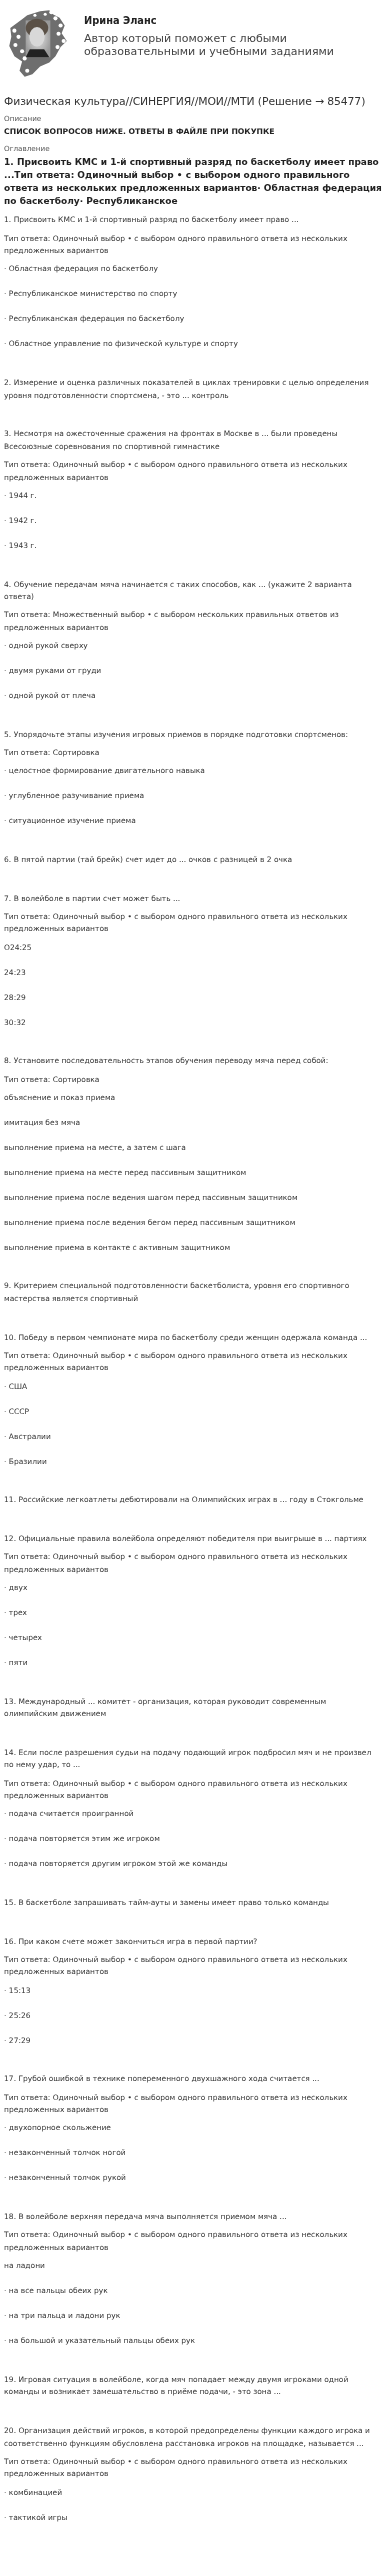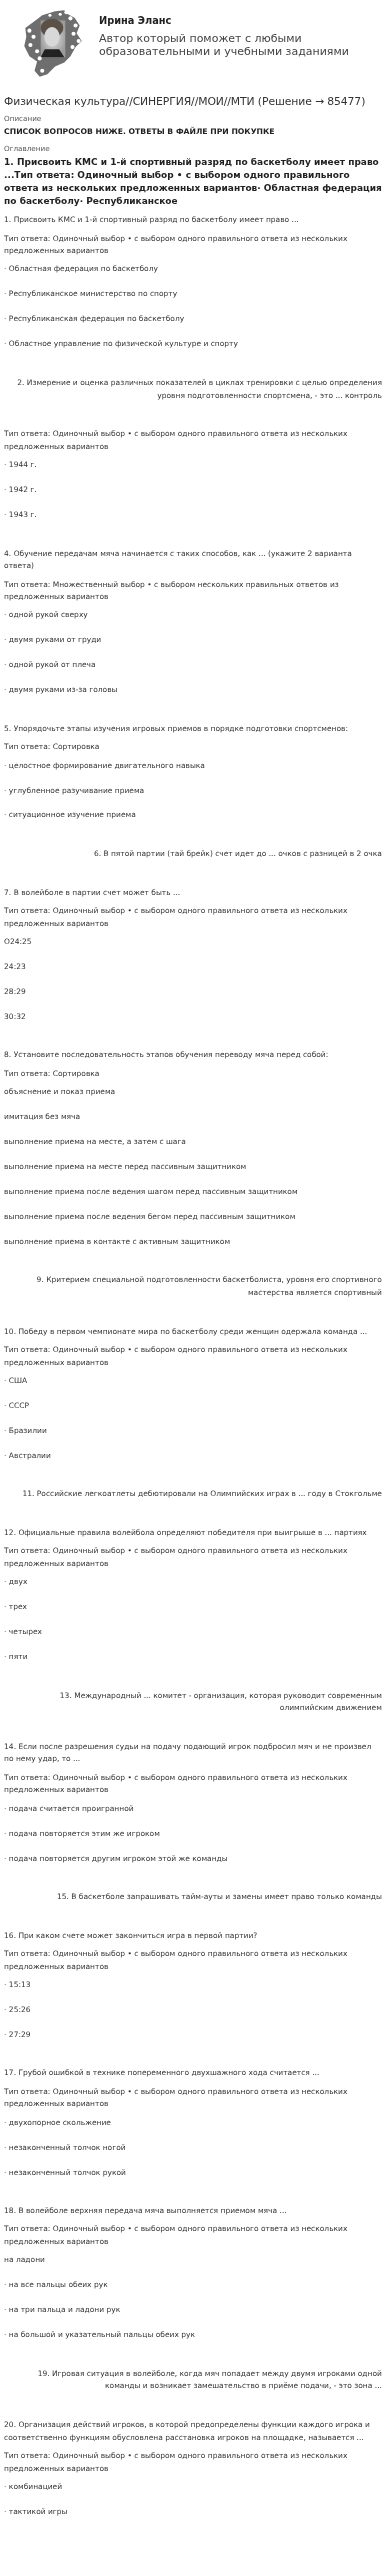--- a/index.html
+++ b/index.html
@@ -5,39 +5,39 @@
   html, body { margin: 0; padding: 0; background: #ffffff; }
   body {
     width: 386px;
     font-family: "DejaVu Sans", "Liberation Sans", sans-serif;
     color: #333333;
     -webkit-font-smoothing: antialiased;
   }
   .page { padding: 4.1px 4.1px 20.6px 4.1px; box-sizing: border-box; width: 386px; }
 
   
-  .author { display: flex; align-items: flex-start; height: 85px; justify-content: center; }
+  .author { display: flex; align-items: flex-start; height: 85px; }
   .avatar {
     width: 67px; height: 77px; flex: 0 0 67px; position: relative; margin-top: 1px;
   }
   .author-info { margin-left: 13px; padding-top: 7.2px; }
   .author-name { font-size: 9.8px; font-weight: bold; color: #222; margin: 4.1px 0 5.2px 0; }
   .author-desc { font-size: 11px; line-height: 13.4px; color: #444; width: 268px; }
 
   .title { font-size: 10.8px; color: #333; margin: 5.2px 0 4.1px 0; line-height: 15.5px; letter-spacing: -0.1px; }
   .label { font-size: 7.2px; color: #555; margin: 2.1px 0 2.1px 0; line-height: 10.3px; }
   .caps { font-size: 7.7px; font-weight: bold; color: #222; margin: 1px 0 6.2px 0; line-height: 11.3px; }
   .toc-heading { font-size: 9px; font-weight: bold; color: #222; line-height: 13px; margin: 1px 0 6.2px 0; }
 
   .q { margin-bottom: 26px; }
   .q-text { font-size: 7.5px; line-height: 12.6px; color: #333; margin: 0 0 5.7px 0; }
   .q-type { font-size: 7.5px; line-height: 12.6px; color: #333; margin: 0 0 5.7px 0; }
   .opt { font-size: 7.5px; line-height: 12.6px; color: #333; margin: 0 0 12.4px 0; }
   .opt:last-child { margin-bottom: 0; }
-  .q.no-opts .q-text { margin-bottom: 0; text-align: right; }
+  .q.no-opts .q-text { margin-bottom: 0; }
 </style>
 </head>
 <body>
 
 <div class="page">
 
   <div class="author">
     <div class="avatar">
       <svg width="67" height="77" viewBox="0 0 130 150">
         <defs>
@@ -87,32 +87,32 @@
         <div class="q-type">Тип ответа: Одиночный выбор • с выбором одного правильного ответа из нескольких предложенных вариантов</div>
         <div class="opt">· Областная федерация по баскетболу</div>
         <div class="opt">· Республиканское министерство по спорту</div>
         <div class="opt">· Республиканская федерация по баскетболу</div>
         <div class="opt">· Областное управление по физической культуре и спорту</div>
       </div>
       <div class="q no-opts">
         <div class="q-text">2. Измерение и оценка различных показателей в циклах тренировки с целью определения уровня подготовленности спортсмена, - это ... контроль</div>
       </div>
       <div class="q">
+        <div class="q-text">3. Несмотря на ожесточенные сражения на фронтах в Москве в ... были проведены Всесоюзные соревнования по спортивной гимнастике</div>
         <div class="q-type">Тип ответа: Одиночный выбор • с выбором одного правильного ответа из нескольких предложенных вариантов</div>
         <div class="opt">· 1944 г.</div>
         <div class="opt">· 1942 г.</div>
         <div class="opt">· 1943 г.</div>
       </div>
       <div class="q">
         <div class="q-text">4. Обучение передачам мяча начинается с таких способов, как ... (укажите 2 варианта ответа)</div>
         <div class="q-type">Тип ответа: Множественный выбор • с выбором нескольких правильных ответов из предложенных вариантов</div>
         <div class="opt">· одной рукой сверху</div>
         <div class="opt">· двумя руками от груди</div>
         <div class="opt">· одной рукой от плеча</div>
-        <div class="opt">· двумя руками из-за головы</div>
       </div>
       <div class="q">
         <div class="q-text">5. Упорядочьте этапы изучения игровых приемов в порядке подготовки спортсменов:</div>
         <div class="q-type">Тип ответа: Сортировка</div>
         <div class="opt">· целостное формирование двигательного навыка</div>
         <div class="opt">· углубленное разучивание приема</div>
         <div class="opt">· ситуационное изучение приема</div>
       </div>
       <div class="q no-opts">
         <div class="q-text">6. В пятой партии (тай брейк) счет идет до ... очков с разницей в 2 очка</div>
@@ -137,22 +137,22 @@
         <div class="opt">выполнение приема в контакте с активным защитником</div>
       </div>
       <div class="q no-opts">
         <div class="q-text">9. Критерием специальной подготовленности баскетболиста, уровня его спортивного мастерства является спортивный</div>
       </div>
       <div class="q">
         <div class="q-text">10. Победу в первом чемпионате мира по баскетболу среди женщин одержала команда ...</div>
         <div class="q-type">Тип ответа: Одиночный выбор • с выбором одного правильного ответа из нескольких предложенных вариантов</div>
         <div class="opt">· США</div>
         <div class="opt">· СССР</div>
+        <div class="opt">· Австралии</div>
         <div class="opt">· Бразилии</div>
-        <div class="opt">· Австралии</div>
       </div>
       <div class="q no-opts">
         <div class="q-text">11. Российские легкоатлеты дебютировали на Олимпийских играх в ... году в Стокгольме</div>
       </div>
       <div class="q">
         <div class="q-text">12. Официальные правила волейбола определяют победителя при выигрыше в ... партиях</div>
         <div class="q-type">Тип ответа: Одиночный выбор • с выбором одного правильного ответа из нескольких предложенных вариантов</div>
         <div class="opt">· двух</div>
         <div class="opt">· трех</div>
         <div class="opt">· четырех</div>

